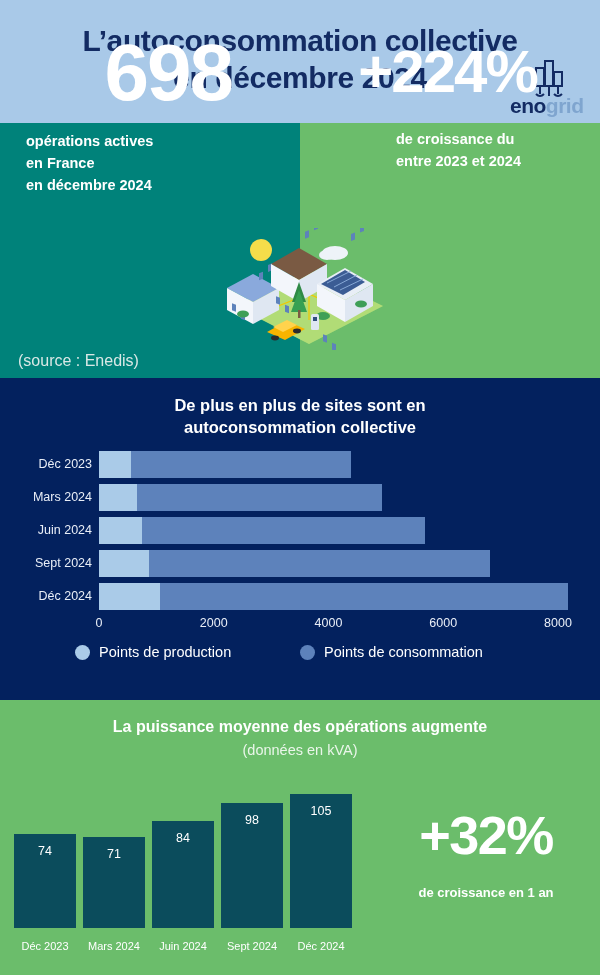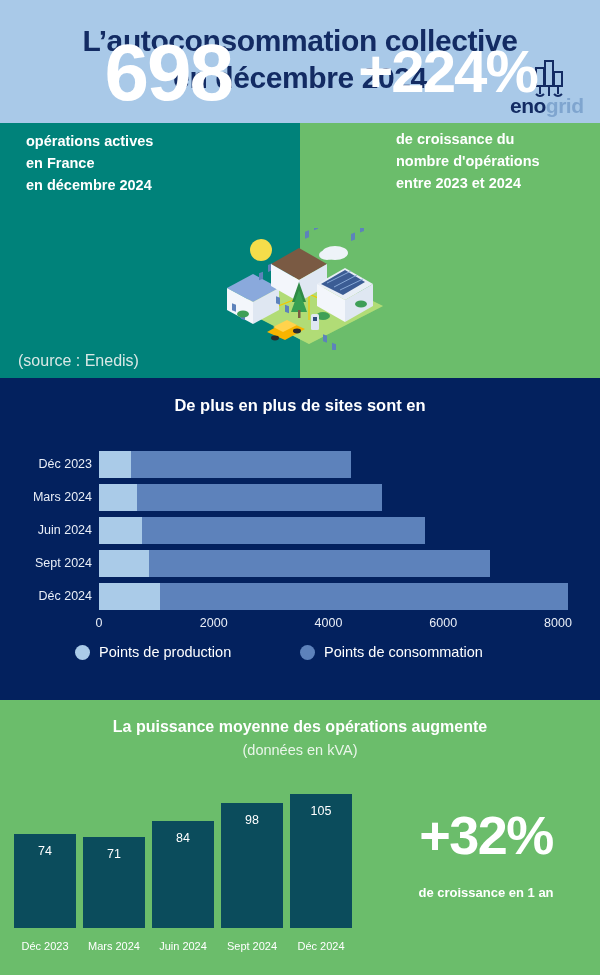--- a/index.html
+++ b/index.html
@@ -165,21 +165,20 @@
   <div class="bignum bignum-698">698</div>
   <div class="caption caption-left">
     <div>opérations actives</div>
     <div>en France</div>
     <div>en décembre 2024</div>
   </div>
 
   <div class="bignum bignum-129">+224%</div>
   <div class="caption caption-right">
     <div>de croissance du</div>
-    <div>nombre d'opérations</div>
     <div>entre 2023 et 2024</div>
   </div>
 
   <div class="source">(source : Enedis)</div>
 
   <div class="illus">
     <svg width="176" height="122" viewBox="0 0 176 122">
 
       <polygon points="22,78 96,42 170,78 96,116" fill="#b5de7a"></polygon>
       <polygon points="22,78 96,42 170,78 96,116" fill="#a9d96f" opacity="0.35"></polygon>
@@ -240,20 +239,21 @@
         <polygon points="60,99 74,92 84,97 70,104" fill="#ffd34d"></polygon>
         <ellipse cx="62" cy="110" rx="4" ry="2.4" fill="#2b2b2b"></ellipse>
         <ellipse cx="84" cy="103" rx="4" ry="2.4" fill="#2b2b2b"></ellipse>
       </g>
     </svg>
   </div>
 
   <div class="chartsec">
     <div class="chart-title">
       <div>De plus en plus de sites sont en</div>
+      <div>autoconsommation collective</div>
     </div>
     <div class="plot" id="sites-plot">
         <div class="brow" style="top: 0px;">
           <div class="brow-label">Déc 2023</div>
           <div class="seg seg-prod" style="left: 99px; width: 32.13px; background: rgb(170, 203, 232);"></div>
           <div class="seg seg-cons" style="left: 131.13px; width: 219.746px; background: rgb(93, 130, 187);"></div>
         </div>
         <div class="brow" style="top: 33px;">
           <div class="brow-label">Mars 2024</div>
           <div class="seg seg-prod" style="left: 99px; width: 37.8675px; background: rgb(170, 203, 232);"></div>

